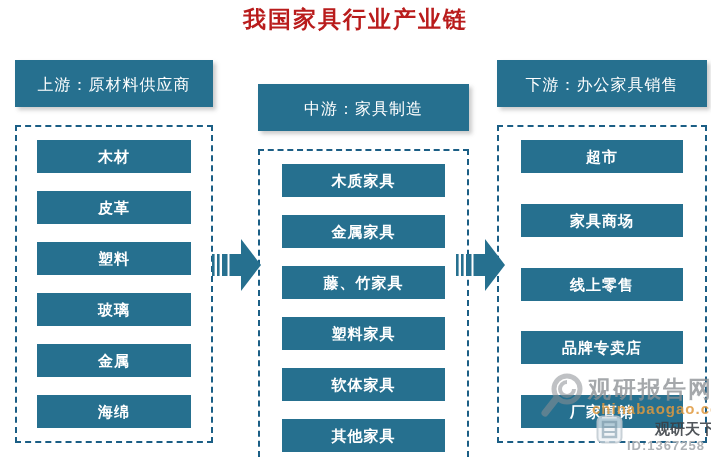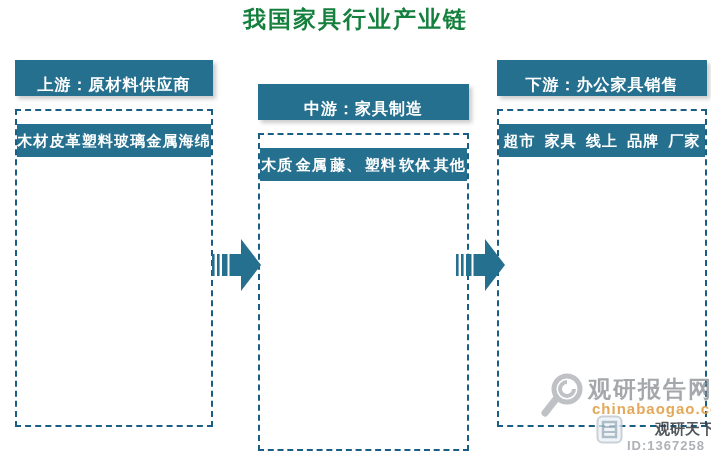--- a/index.html
+++ b/index.html
@@ -2,34 +2,34 @@
 <html style="--box-teal: #26708F; --dash-border: #1B5E85; --watermark-gray: #8C9094; --watermark-orange: #E09A3F; --brand-dark: #3A3F45; --id-gray: #AEB2B6;"><head>
 <meta charset="utf-8">
 <style>
   html,body { margin:0; padding:0; background:#fff; }
   .page {
     position:relative; width:711px; height:459px; background:#ffffff;
     font-family:"Liberation Sans", sans-serif; overflow:hidden;
   }
   .title {
     position:absolute; top:4px; left:0; width:100%;
-    text-align:center; font-size:23px; font-weight:bold; color:#15803d;
+    text-align:center; font-size:23px; font-weight:bold; color:#b91c1c;
     font-family:"Liberation Serif", serif; letter-spacing:2px;
   }
   .column { position:absolute; top:60px; }
   .col-header {
-    height:36px; line-height:50px; text-align:center;
+    height:47px; line-height:50px; text-align:center;
     background:var(--box-teal); color:#ffffff;
-    font-size:16px; font-weight:bold; letter-spacing:1px;
+    font-size:16px; font-weight:normal; letter-spacing:1px;
     box-shadow:3px 3px 4px rgba(110,110,110,0.35);
   }
   .col-body {
-    position:absolute; left:0; top:49px; width:100%; height:318px;
+    position:absolute; left:0; top:65px; width:100%; height:318px;
     box-sizing:border-box; border:2px dashed var(--dash-border);
-    display:flex; justify-content:space-between;
+    display:flex; flex-direction:column; justify-content:space-between;
     padding:13px 0;
   }
   .chain-item {
     width:79%; margin:0 auto; height:33px; line-height:33px;
     background:var(--box-teal); color:#ffffff;
     text-align:center; font-size:15px; font-weight:bold; letter-spacing:1px;
   }
   .arrow { position:absolute; top:239px; width:49px; height:52px; }
   
   .wm { position:absolute; left:0; top:0; width:100%; height:100%; pointer-events:none; }

